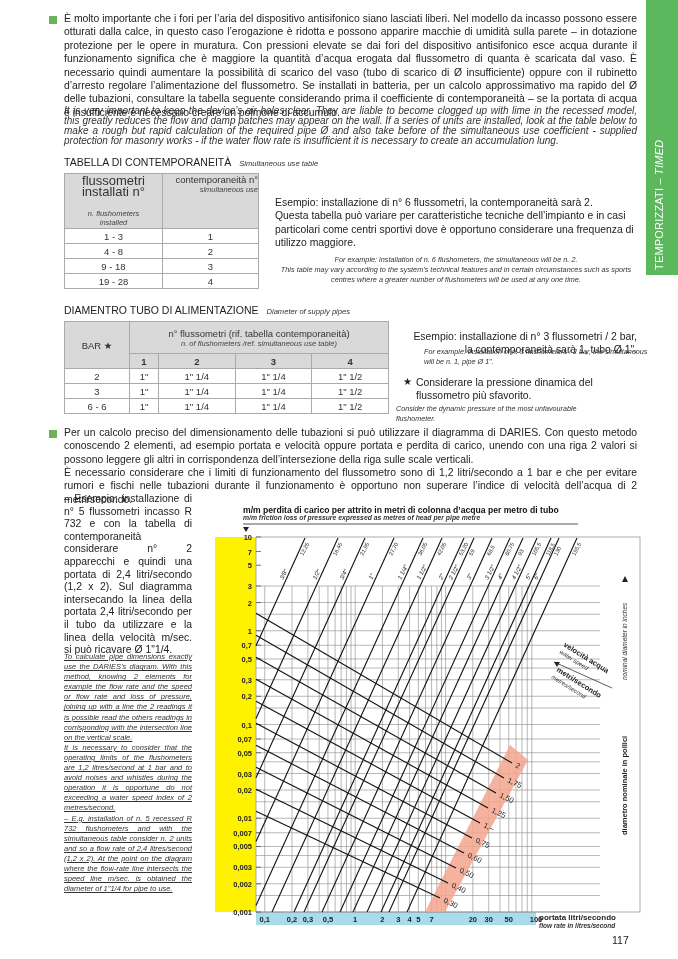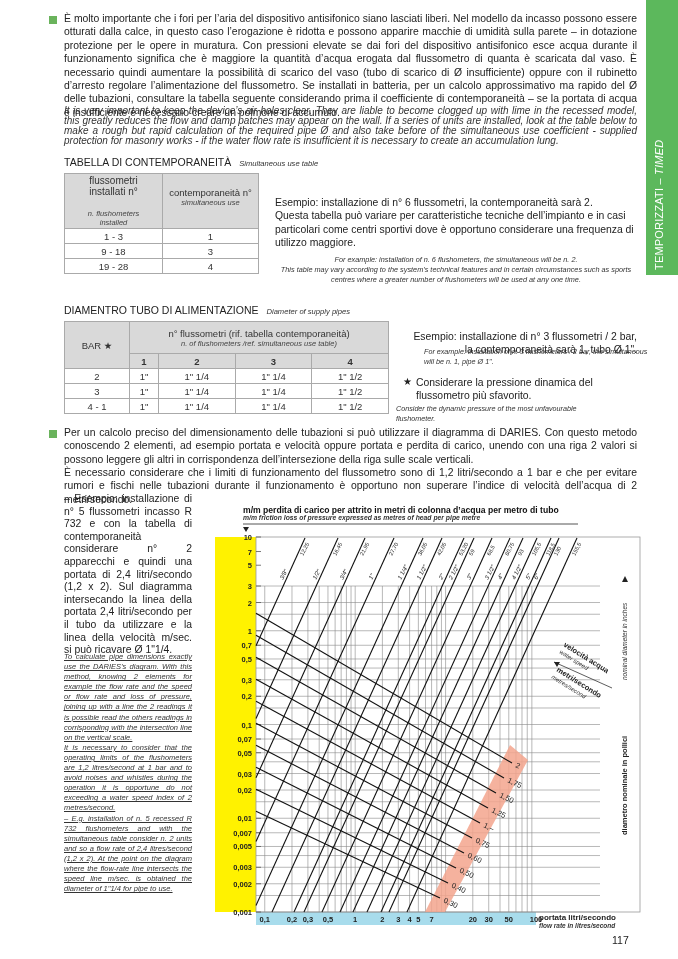--- a/index.html
+++ b/index.html
@@ -29,31 +29,35 @@
 
 <div class="bullet" style="left:49px;top:16px;"></div>
 <div class="para" style="left:64px;top:12px;width:573px;">È molto importante che i fori per l’aria del dispositivo antisifonico siano lasciati liberi. Nel modello da incasso possono essere otturati dalla calce, in questo caso l’erogazione è ridotta e possono apparire macchie di umidità sulla parete – in dotazione protezione per le opere in muratura. Con pressioni elevate se dai fori del dispositivo antisifonico esce acqua durante il funzionamento significa che è maggiore la quantità d’acqua erogata dal flussometro di quanta è scaricata dal vaso. È necessario quindi aumentare la possibilità di scarico del vaso (tubo di scarico di Ø insufficiente) oppure con il rubinetto d’arresto regolare l’alimentazione del flussometro. Se installati in batteria, per un calcolo approssimativo ma rapido del Ø delle tubazioni, consultare la tabella seguente considerando prima il coefficiente di contemporaneità – se la portata di acqua è insufficiente è necessario creare un polmone di accumulo.</div>
 <div class="para-it" style="left:64px;top:106px;width:573px;">It is very important to keep the device’s air holes clear. They are liable to become clogged up with lime in the recessed model, this greatly reduces the flow and damp patches may appear on the wall. If a series of units are installed, look at the table below to make a rough but rapid calculation of the required pipe Ø and also take before of the simultaneous use coefficient - supplied protection for masonry works - if the water flow rate is insufficient it is necessary to create an accumulation lung.</div>
 
 <div class="h" style="left:64px;top:156px;"><span>TABELLA DI CONTEMPORANEITÀ</span><i>Simultaneous use table</i></div>
 <table style="position:absolute;left:64px;top:173px;width:195px;">
   <tbody>
       <tr style="height:55px;">
     <th style="width:97px;">
-          <span style="display:block;width:70px;margin:0 auto;line-height:11px;font-size:10px;">flussometri installati n°</span>
+          <span style="display:block;width:70px;margin:0 auto;line-height:11px;font-size:13px;">flussometri installati n°</span>
           <span class="small-it" style="width:70px;margin:12px auto 0;">n. flushometers installed</span>
         </th>
-    <th style="vertical-align:top;padding-top:13px;">
+    <th style="vertical-align:top;text-align:right;">
           <span style="display:block;line-height:11px;">contemporaneità n°</span>
           <span class="small-it">simultaneous use</span>
         </th>
   </tr>
   <tr style="height:15px;">
         <td>1 - 3</td>
         <td>1</td>
+      </tr>
+  <tr style="height:15px;">
+        <td>4 - 8</td>
+        <td>2</td>
       </tr>
   <tr style="height:15px;">
         <td>9 - 18</td>
         <td>3</td>
       </tr>
   <tr style="height:15px;">
         <td>19 - 28</td>
         <td>4</td>
       </tr>
 </tbody>
@@ -87,21 +91,21 @@
     <td>1" 1/2</td>
   </tr>
   <tr style="height:15px;">
     <td>3</td>
     <td>1"</td>
     <td>1" 1/4</td>
     <td>1" 1/4</td>
     <td>1" 1/2</td>
   </tr>
   <tr style="height:15px;">
-    <td>4 - 1</td>
+    <td>6 - 6</td>
     <td>1"</td>
     <td>1" 1/4</td>
     <td>1" 1/4</td>
     <td>1" 1/2</td>
   </tr>
 </tbody>
   </table>
 <div class="para" style="left:404px;top:318px;width:233px;text-align:right;margin-top:12px;">Esempio: installazione di n° 3 flussometri / 2 bar, la contemporaneità sarà 1, tubo Ø 1".</div>
 <div class="para-it" style="left:424px;top:347px;width:233px;font-size:7.2px;text-align:left;">For example: installation of n. 3 flushometers / 2 bar, the simultaneous will be n. 1, pipe Ø 1".</div>
 <div class="abs" style="left:403px;top:376px;font-size:10px;">★</div>

